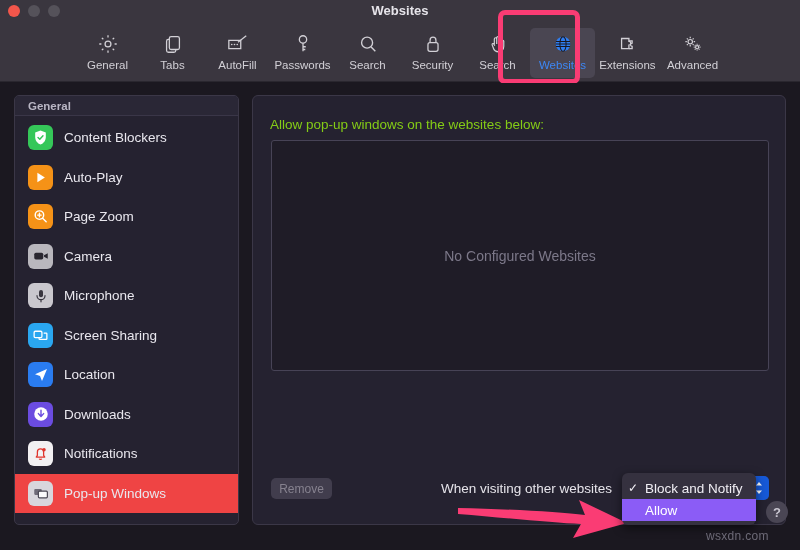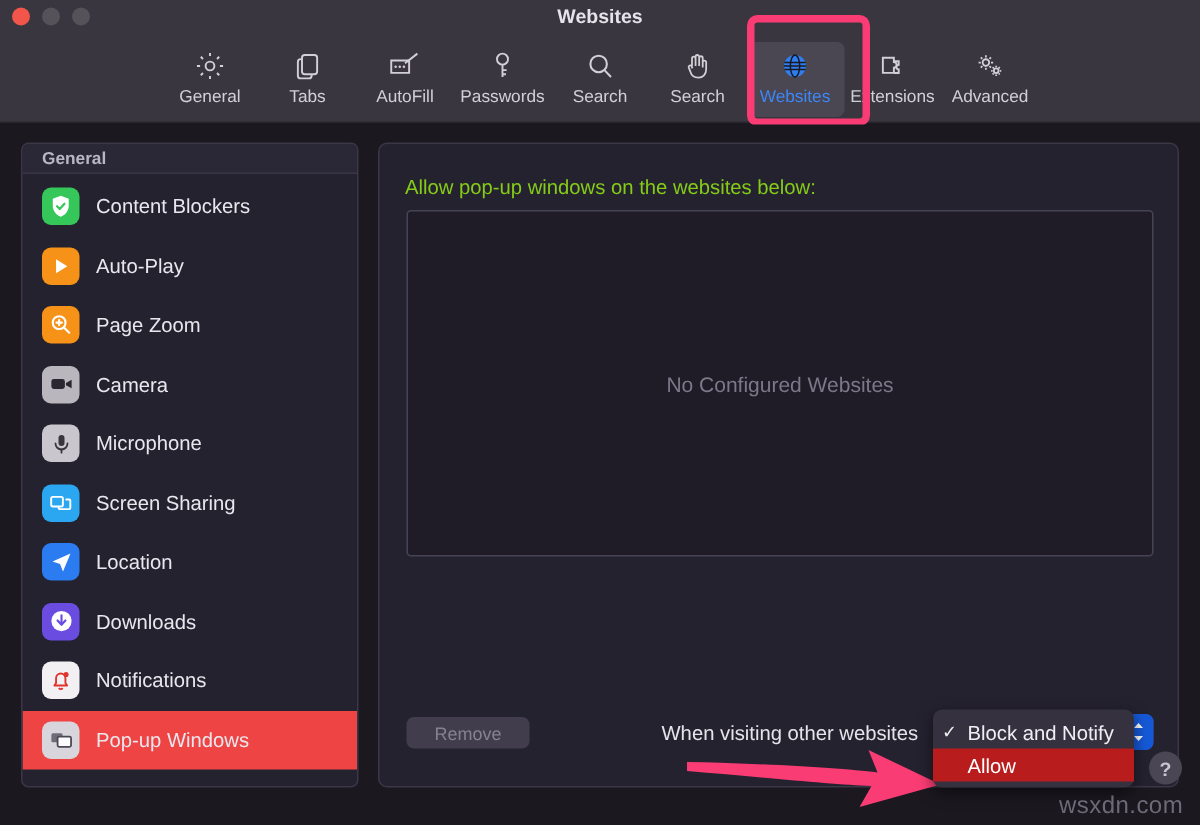--- a/index.html
+++ b/index.html
@@ -109,21 +109,21 @@
     width: 498px; height: 231px;
     background: #1f1c27;
     border: 1px solid #474356;
     border-radius: 3px;
     display: flex; align-items: center; justify-content: center;
   }
   .empty-text { color: #7c7889; font-size: 14px; }
 
   .remove-btn {
     position: absolute; left: 18px; top: 382px;
-    width: 82px; height: 21px;
+    width: 61px; height: 21px;
     background: #413d4d; border: none; border-radius: 5px;
     color: #86828f; font-size: 12px;
     display: flex; align-items: center; justify-content: center;
   }
   .visit-label {
     position: absolute; left: 188px; top: 385px;
     color: #e6e4ea; font-size: 13.5px; white-space: nowrap;
   }
   .select-ctl {
     position: absolute; left: 378px; top: 380px;
@@ -145,37 +145,37 @@
     border-radius: 6px;
     box-shadow: 0 3px 10px rgba(0,0,0,.55);
     padding: 4px 0 4px 0;
     z-index: 40;
   }
   .dd-item {
     height: 22px; display: flex; align-items: center;
     padding-left: 6px; gap: 5px;
     color: #f0eef4; font-size: 13.5px; white-space: nowrap;
   }
-  .dd-item.sel { background: #b91c1c; color: #fff; }
+  .dd-item.sel { background: #8b5cf6; color: #fff; }
   .dd-check { width: 12px; font-size: 12px; color: #f0eef4; }
 
   .help-btn {
     position: absolute; left: 766px; top: 501px;
     width: 22px; height: 22px; border-radius: 50%;
     background: #4a4654; color: #c9c6d1;
     font-size: 13px; font-weight: bold;
     display: flex; align-items: center; justify-content: center;
     z-index: 20;
   }
 
   .arrow { position: absolute; left: 455px; top: 492px; z-index: 35; }
 
   .watermark {
     position: absolute; left: 706px; top: 529px;
-    color: #6d6a77; font-size: 16px; z-index: 50;
+    color: #6d6a77; font-size: 12px; z-index: 50;
     letter-spacing: .3px;
   }
 </style>
 </head>
 <body>
 
 <div id="app">
 
   <div class="titlebar">
     <div class="lights">
@@ -234,20 +234,29 @@
     <div class="tb-item">
       <span class="glyph">
         <svg width="22" height="22" viewBox="0 0 24 24" fill="none" stroke="#d2d0d6" stroke-width="1.5">
           <circle cx="11" cy="10.5" r="6"></circle>
           <path d="M15.4 15.2L20 20"></path>
         </svg>
       </span>
       <span class="lbl">Search</span>
     </div>
 
+    <div class="tb-item">
+      <span class="glyph">
+        <svg width="22" height="22" viewBox="0 0 24 24" fill="none" stroke="#d2d0d6" stroke-width="1.4">
+          <rect x="6.5" y="10.5" width="11" height="9.5" rx="2.2"></rect>
+          <path d="M8.8 10.5V7.8a3.2 3.2 0 0 1 6.4 0v2.7"></path>
+        </svg>
+      </span>
+      <span class="lbl">Security</span>
+    </div>
 
     <div class="tb-item">
       <span class="glyph">
         <svg width="22" height="22" viewBox="0 0 24 24" fill="none" stroke="#d2d0d6" stroke-width="1.3">
           <path d="M8 12V6.5a1.3 1.3 0 0 1 2.6 0V12M10.6 12V5.3a1.3 1.3 0 0 1 2.6 0V12M13.2 12V6.2a1.3 1.3 0 0 1 2.6 0V13M15.8 13V9a1.3 1.3 0 0 1 2.5 0v5.5c0 3.4-2.3 6-5.6 6-3.1 0-5.2-1.7-5.9-4.4L5.6 13c-.4-1.3 1.5-2.1 2.1-.8l.7 1.6"></path>
         </svg>
       </span>
       <span class="lbl">Search</span>
     </div>
 

